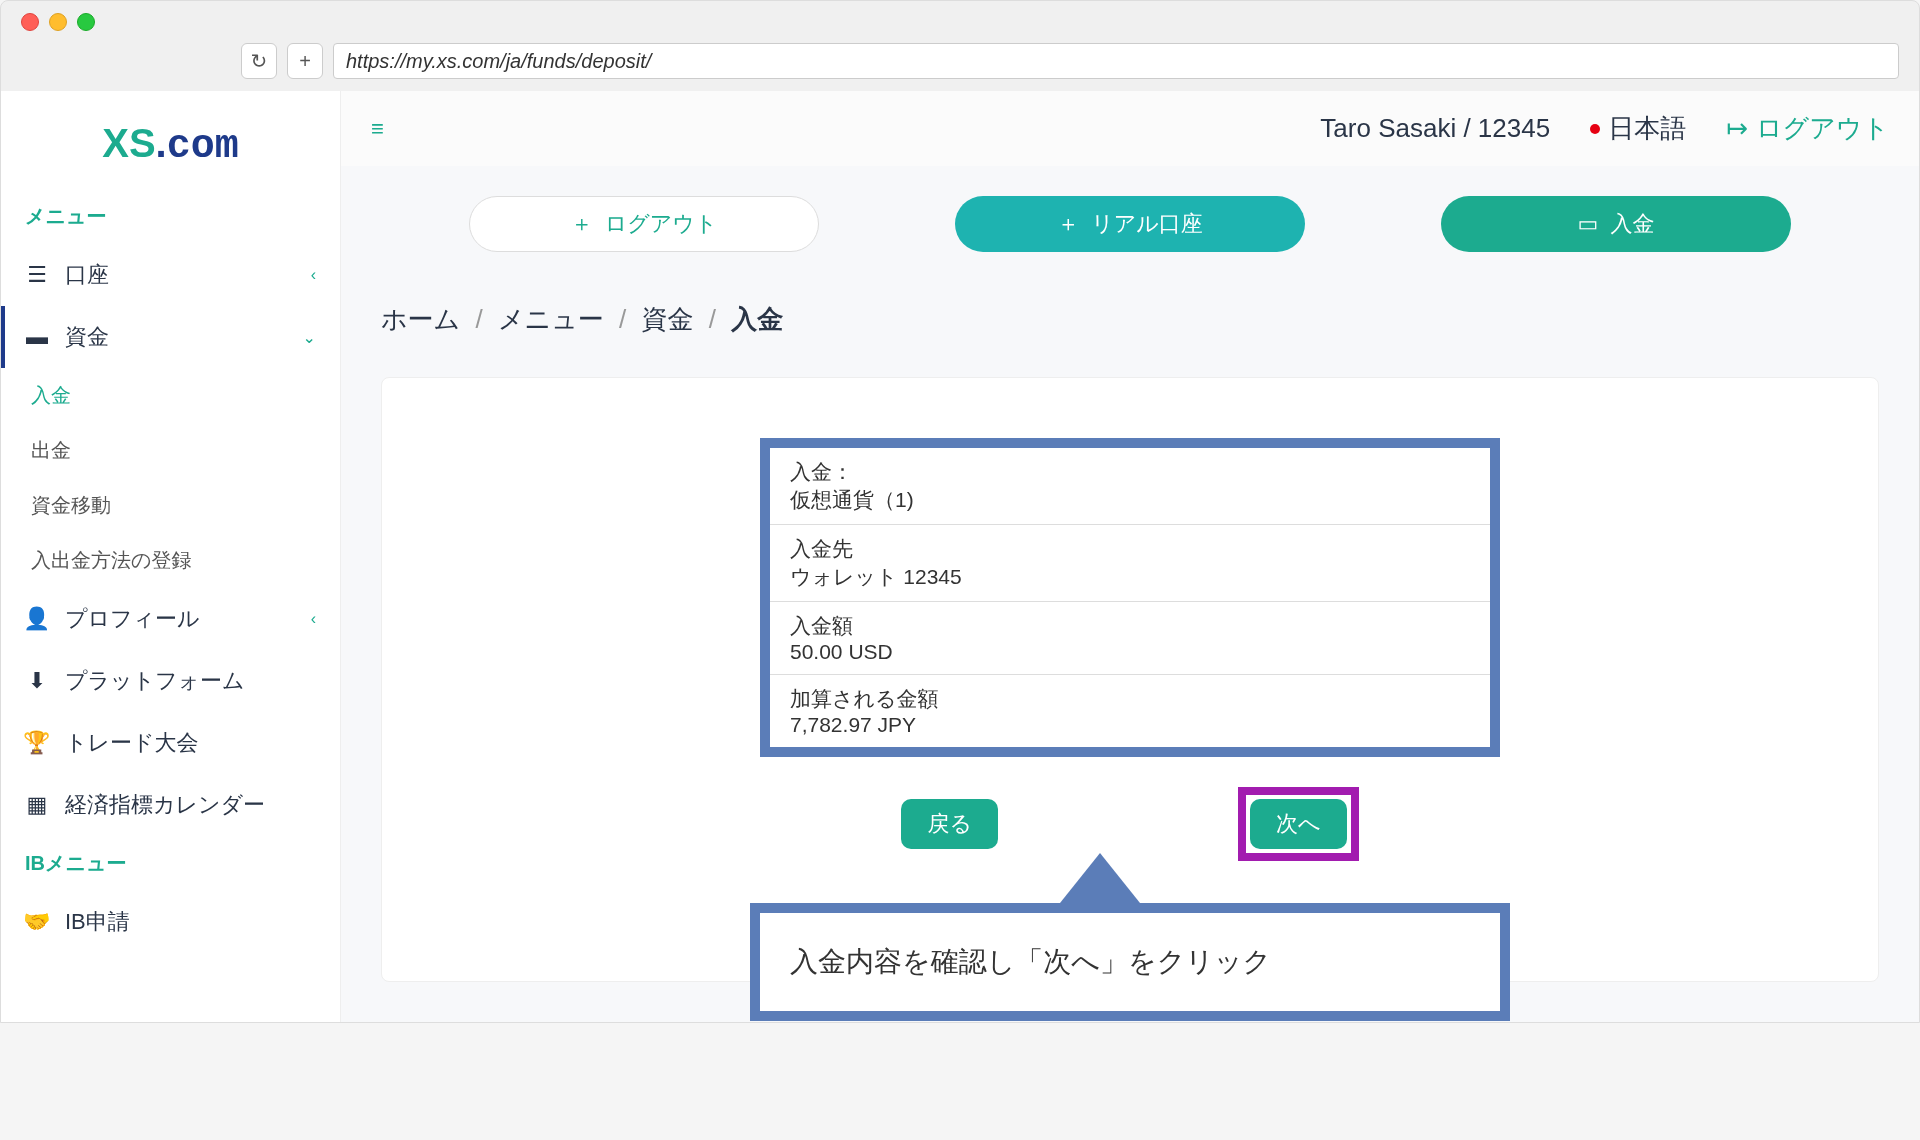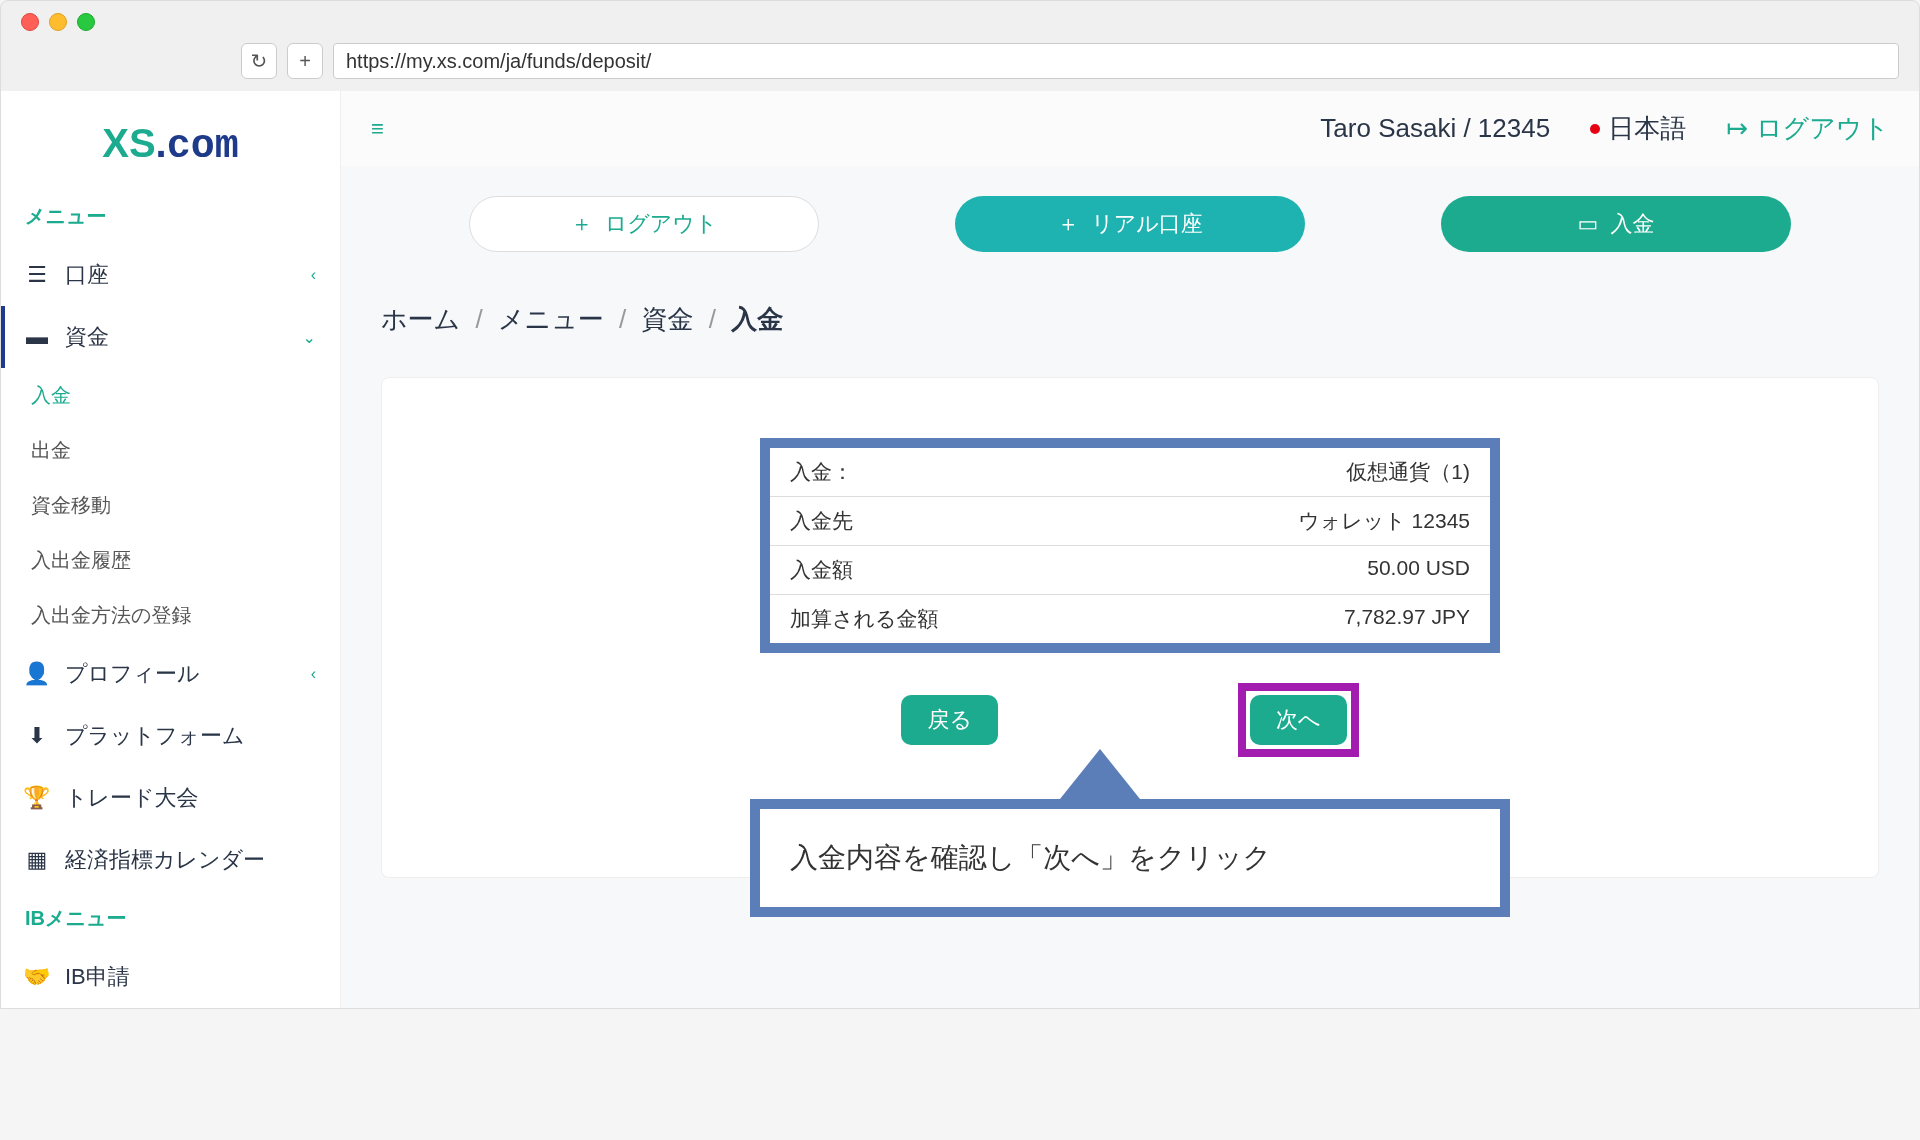--- a/index.html
+++ b/index.html
@@ -6,21 +6,21 @@
 body { background: #f5f5f5; }
 
 .browser-chrome { background: #f0f0f0; border: 1px solid #ddd; border-radius: 8px 8px 0 0; width: 1920px; }
 .browser-titlebar { display: flex; align-items: center; padding: 12px 20px; gap: 10px; }
 .traffic-light { width: 18px; height: 18px; border-radius: 50%; }
 .tl-red { background: #ff5f57; border: 1px solid #e0443e; }
 .tl-yellow { background: #ffbd2e; border: 1px solid #dea123; }
 .tl-green { background: #28c940; border: 1px solid #1aab29; }
 .browser-toolbar { display: flex; align-items: center; padding: 0 20px 12px 240px; gap: 10px; }
 .tb-btn { width: 36px; height: 36px; border: 1px solid #ccc; border-radius: 6px; background: #fff; display: flex; align-items: center; justify-content: center; font-size: 20px; color: #555; cursor: pointer; }
-.url-bar { flex: 1; height: 36px; border: 1px solid #ccc; border-radius: 4px; background: #fff; padding: 0 12px; font-size: 20px; color: #333; display: flex; align-items: center; }
+.url-bar { flex: 1; height: 36px; border: 1px solid #ccc; border-radius: 4px; background: #fff; padding: 0 12px; font-size: 20px; color: #333; display: flex; align-items: center; font-style: italic; }
 
 .app { display: flex; background: #fff; }
 .sidebar { width: 340px; background: #fff; border-right: 1px solid #eee; padding-top: 10px; }
 .logo { display: flex; align-items: center; justify-content: center; padding: 20px 0; }
 .logo-text { font-size: 40px; font-weight: 800; }
 .logo-xs { color: #1cab8f; }
 .logo-dot { color: #1e3a8a; }
 .logo-com { color: #1e3a8a; font-family: Liberation Mono, monospace; }
 
 .menu-header { color: #1cab8f; font-size: 20px; font-weight: 600; padding: 14px 24px; }
@@ -48,21 +48,21 @@
 .pill.deposit { background: #1cab8f; color: #fff; }
 
 .breadcrumb { padding: 20px 40px; font-size: 26px; color: #2a3547; }
 .breadcrumb .sep { color: #999; margin: 0 8px; }
 .breadcrumb .current { font-weight: 700; }
 
 .card { background: #fff; border: 1px solid #eee; border-radius: 8px; margin: 20px 40px 40px; padding: 60px 40px 120px; position: relative; }
 
 .summary-box { border: 10px solid #5b7db8; width: 740px; margin: 0 auto; }
 .summary-table { width: 100%; }
-.summary-row { display: flex; justify-content: space-between; padding: 10px 20px; border-bottom: 1px solid #ddd; font-size: 21px; color: #333; }
+.summary-row { display: flex; justify-content: space-between; padding: 10px 20px; border-bottom: 1px solid #ddd; font-size: 21px; color: #333; flex-direction: column; }
 .summary-row:last-child { border-bottom: none; }
 
 .btn-row { display: flex; gap: 240px; justify-content: center; margin-top: 30px; align-items: center; }
 .btn { padding: 10px 26px; border-radius: 10px; background: #1cab8f; color: #fff; font-size: 22px; cursor: pointer; border: none; }
 .next-wrap { border: 8px solid #a21caf; padding: 4px; }
 
 .callout { position: absolute; left: 50%; transform: translateX(-50%); bottom: -40px; width: 760px; }
 .callout-arrow { width: 0; height: 0; border-left: 40px solid transparent; border-right: 40px solid transparent; border-bottom: 50px solid #5b7db8; margin: 0 auto 0 310px; }
 .callout-body { border: 10px solid #5b7db8; background: #fff; padding: 30px; text-align: left; font-size: 28px; color: #333; }
 </style>
@@ -102,21 +102,20 @@
         <span style="display:flex;gap:16px;align-items:center;">
           <span class="menu-icon">▬</span>
           <span>資金</span>
         </span>
         <span class="chevron">⌄</span>
       </div>
 
       <div class="submenu-item active">入金</div>
       <div class="submenu-item">出金</div>
       <div class="submenu-item">資金移動</div>
-      <div class="submenu-item">入出金履歴</div>
       <div class="submenu-item">入出金方法の登録</div>
 
       <div class="menu-item parent">
         <span style="display:flex;gap:16px;align-items:center;">
           <span class="menu-icon">👤</span>
           <span>プロフィール</span>
         </span>
         <span class="chevron">‹</span>
       </div>
 

